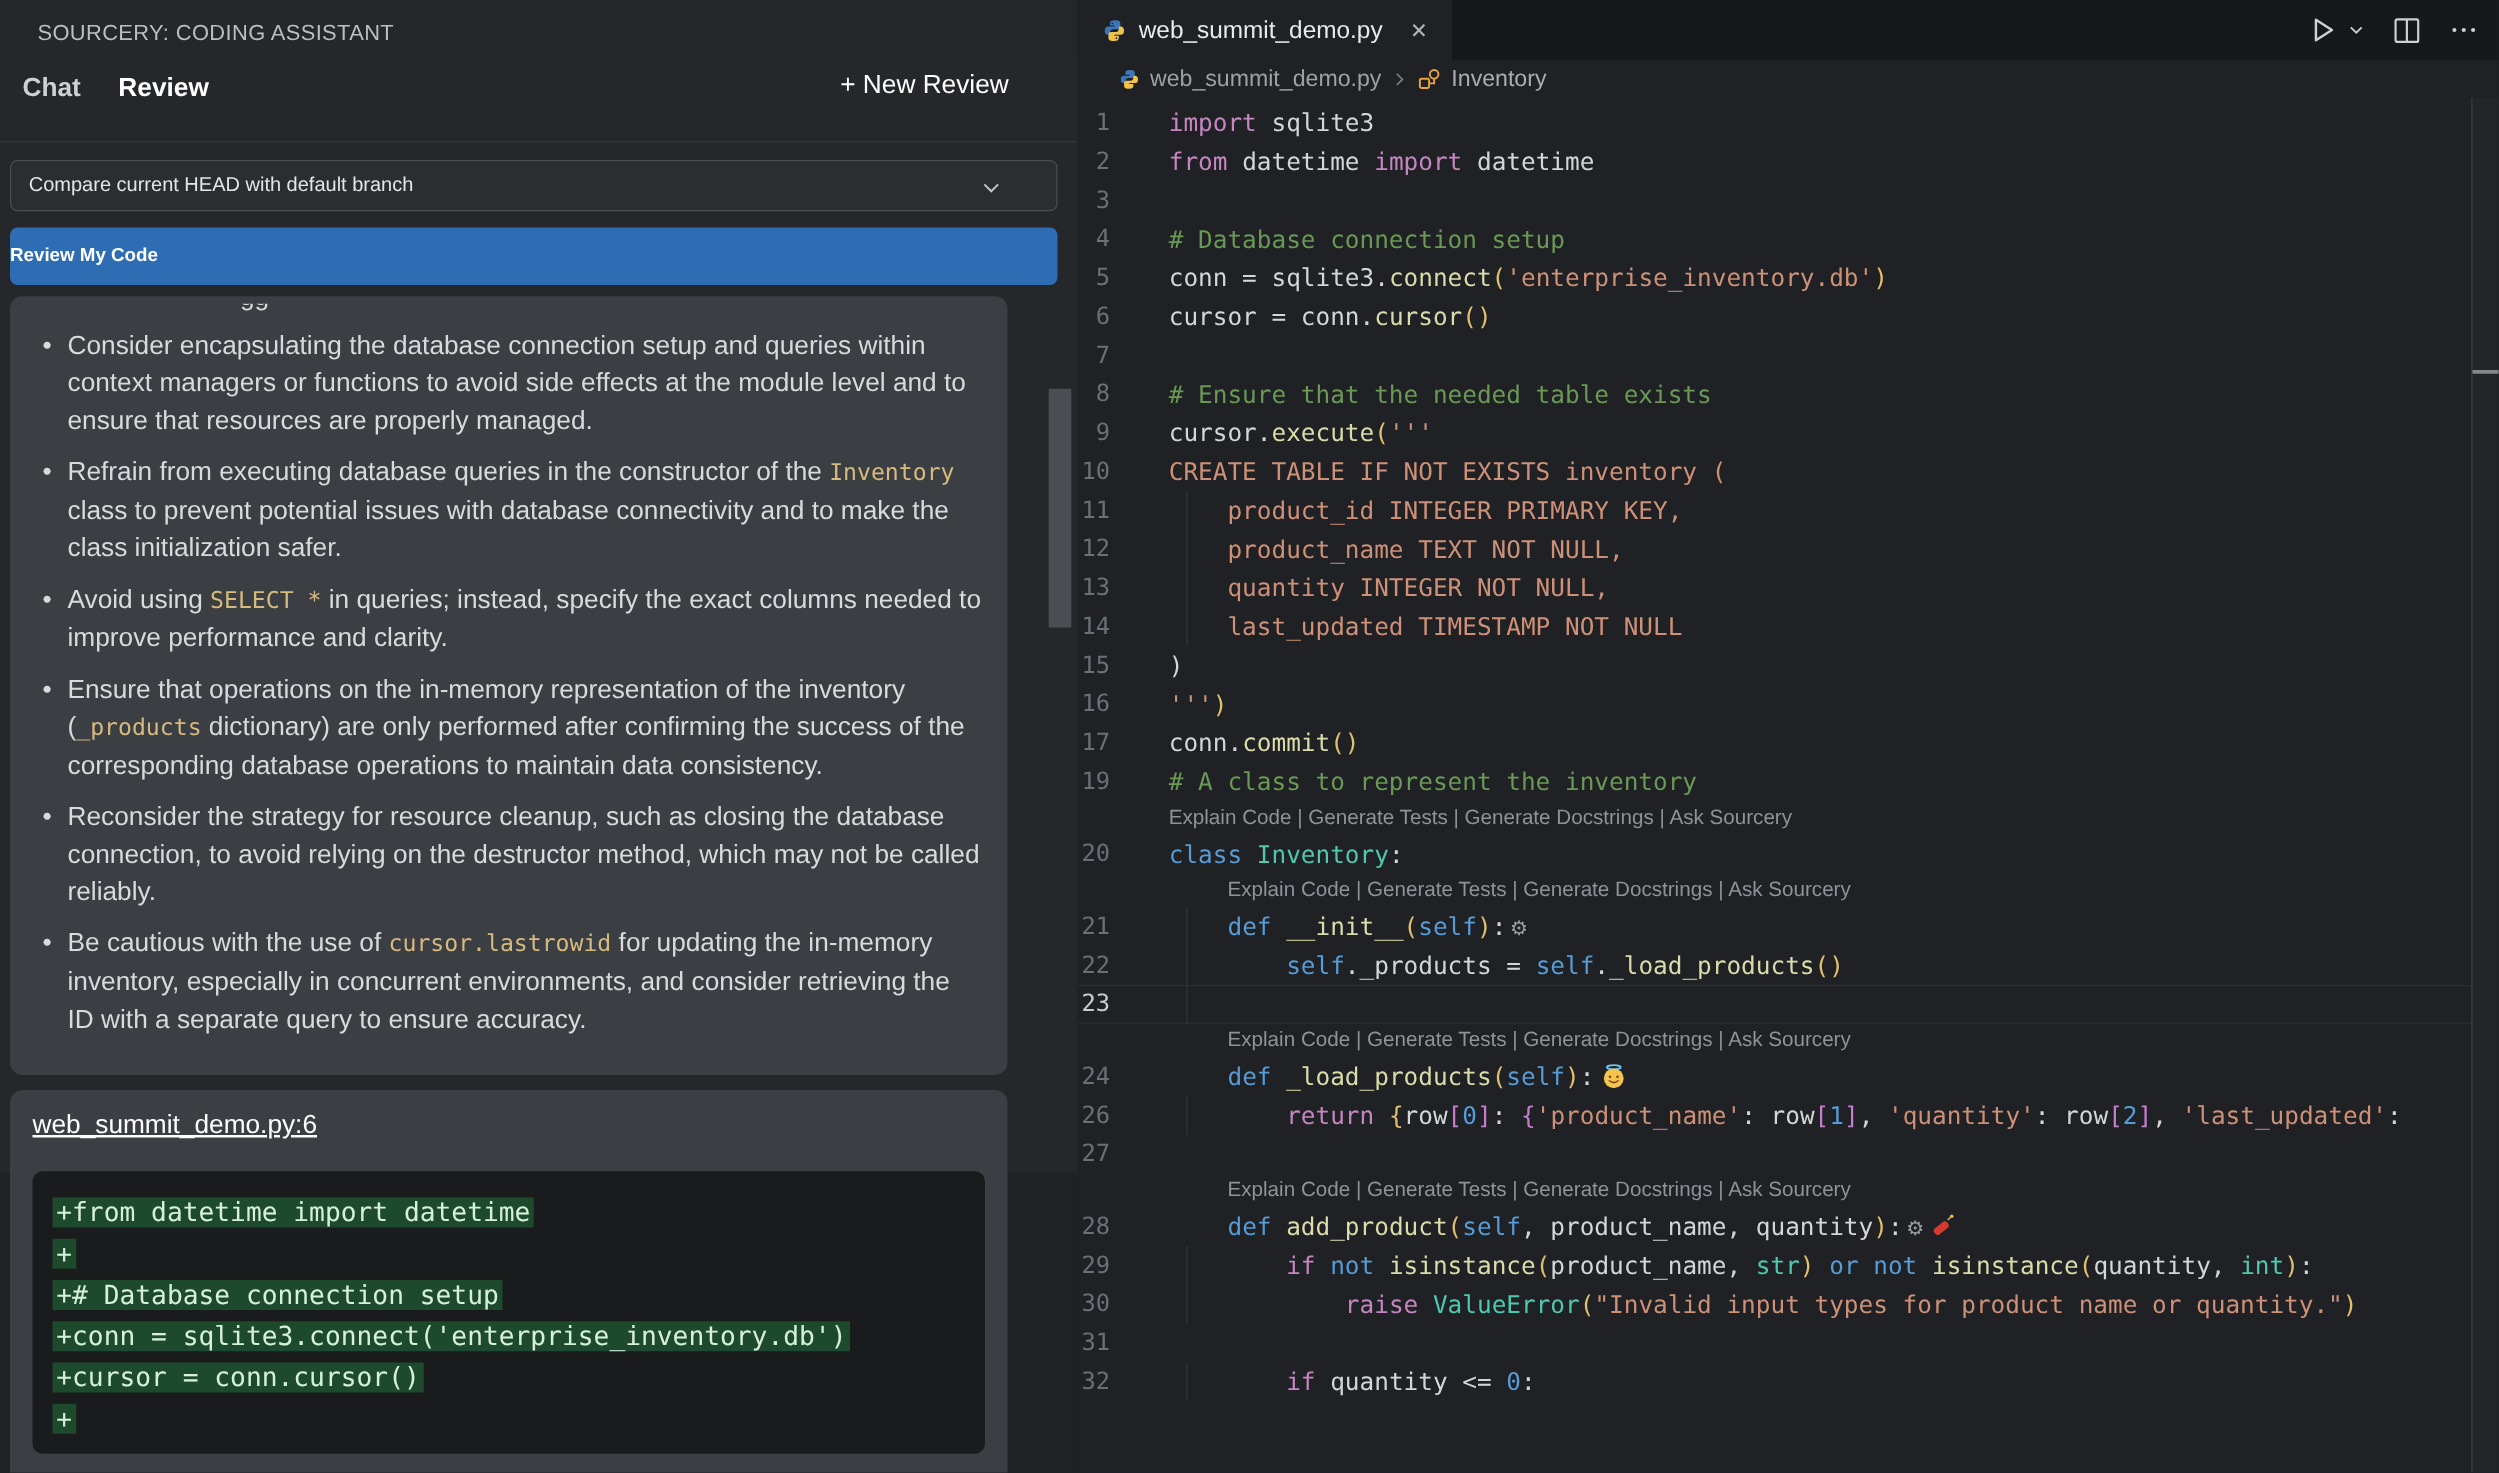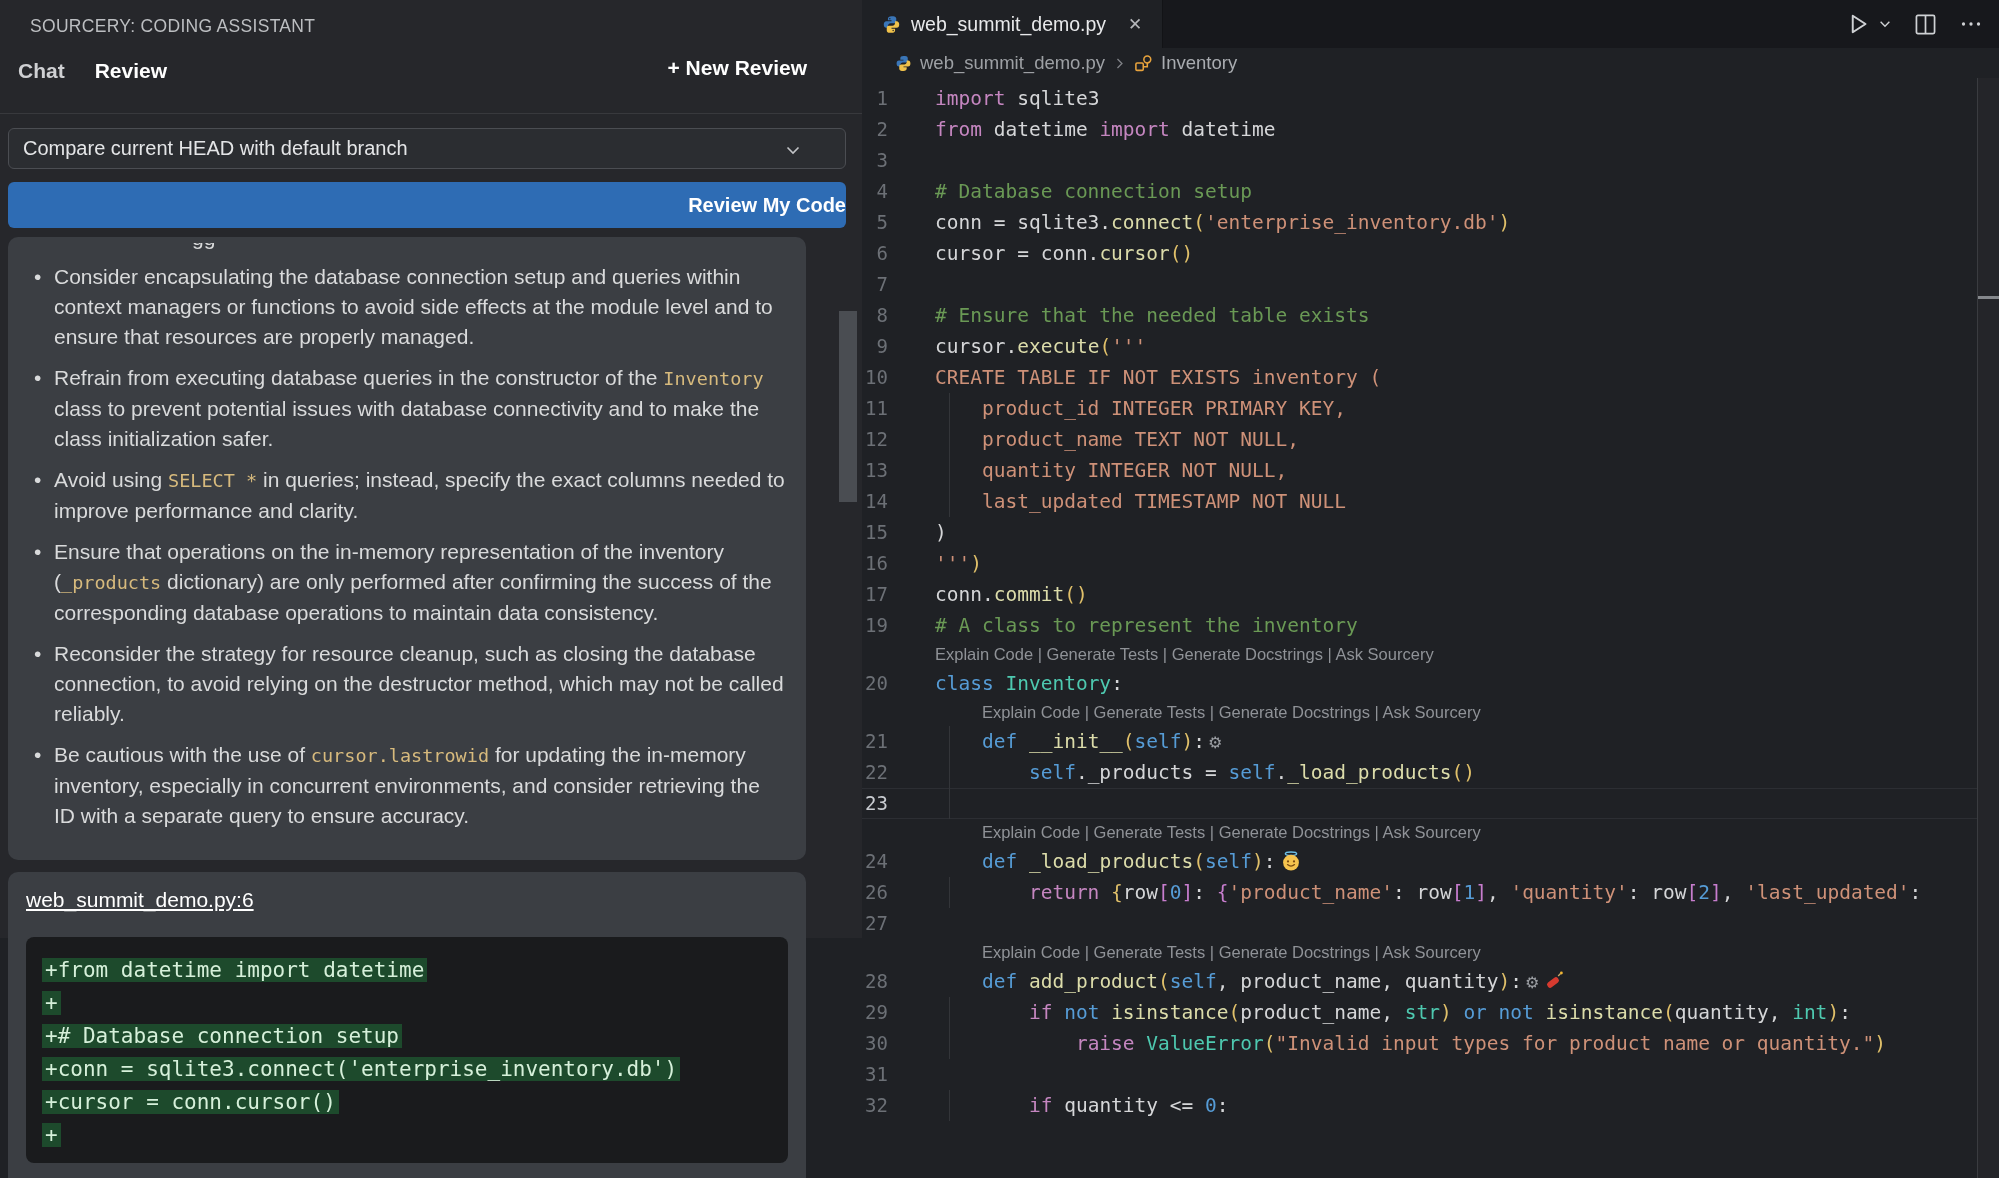--- a/index.html
+++ b/index.html
@@ -5,25 +5,25 @@
   *{margin:0;padding:0;box-sizing:border-box}
   html,body{width:1999px;height:1178px;overflow:hidden}
   body{display:flex;background:#1f2125;font-family:"Liberation Sans",sans-serif;-webkit-font-smoothing:antialiased}
 
   
   aside{position:relative;flex:none;width:862px;height:938px;background:#26272b}
   .sb-title{position:absolute;left:30px;top:16px;font-size:17.5px;color:#bcbec1;letter-spacing:.3px}
   .sb-tabs{position:absolute;top:56px;left:18px;right:55px;height:30px;display:flex;align-items:center;gap:30px}
   .sb-tab{font-size:21px;font-weight:700;color:#cfd0d3;cursor:pointer}
   .sb-tab.active{color:#ffffff}
-  .sb-newreview{position:absolute;right:0;top:0;font-size:21px;font-weight:700;color:#ffffff;cursor:pointer}
+  .sb-newreview{position:absolute;right:0;top:0;font-size:21px;font-weight:400;color:#ffffff;cursor:pointer}
   .sb-divider{position:absolute;top:113px;left:0;right:0;height:1px;background:#38393d}
-  .sb-dropdown{position:absolute;top:128px;left:8px;width:838px;height:41px;background:#2b2d31;border:1px solid #4b4d52;border-radius:6px;color:#e4e5e7;font-size:20px;line-height:39px;padding-left:14px;cursor:pointer}
+  .sb-dropdown{position:absolute;top:128px;left:8px;width:838px;height:41px;background:#2b2d31;border:1px solid #4b4d52;border-radius:6px;color:#e4e5e7;font-size:16px;line-height:39px;padding-left:14px;cursor:pointer}
   .sb-dropdown svg{position:absolute;right:44px;top:13px}
-  .sb-reviewbtn{position:absolute;top:182px;left:8px;width:838px;height:46px;background:#2e6cb4;border:none;border-radius:6px;color:#ffffff;font-size:20px;font-weight:600;text-align:right;line-height:46px;cursor:pointer;font-family:"Liberation Sans",sans-serif}
+  .sb-reviewbtn{position:absolute;top:182px;left:8px;width:838px;height:46px;background:#2e6cb4;border:none;border-radius:6px;color:#ffffff;font-size:15px;font-weight:600;text-align:left;line-height:46px;cursor:pointer;font-family:"Liberation Sans",sans-serif}
 
   .sb-card{position:absolute;left:8px;width:798px;background:#3b3e43;border-radius:10px}
   .card-bullets{top:237px;height:623px;padding:6px 20px 0 24px;overflow:hidden}
   .sliver{height:15px;overflow:hidden;position:relative}
   .sliver span{position:absolute;top:-17px;left:160px;font-size:21px;color:#d9dadb}
   .card-bullets ul{list-style:none;margin-top:4px}
   .card-bullets li{position:relative;padding-left:22px;font-size:21px;line-height:30px;color:#d9dadb;margin-bottom:11px}
   .card-bullets li::before{content:"\2022";position:absolute;left:2px;color:#d9dadb}
   .inline-code{font-family:"DejaVu Sans Mono",monospace;font-size:18.5px;color:#d7ba7d}
 

